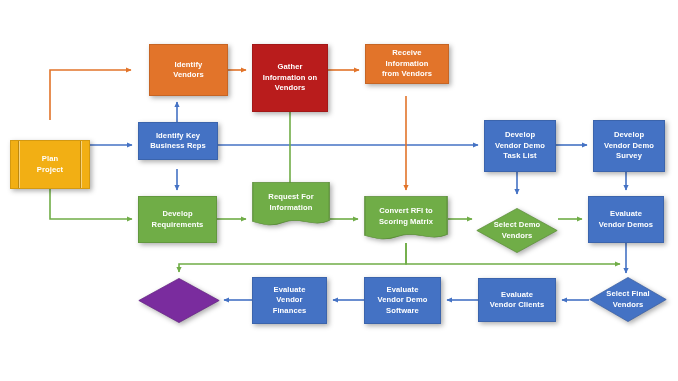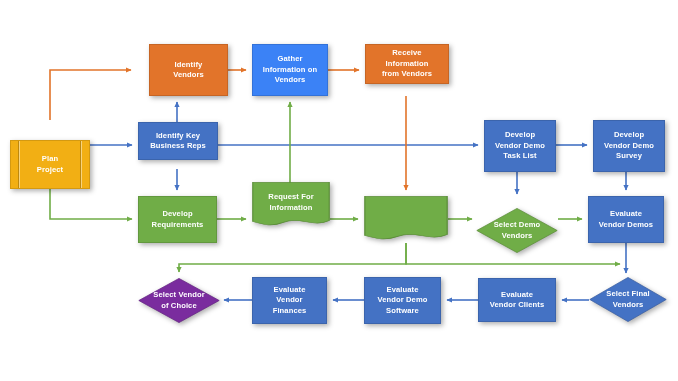--- a/index.html
+++ b/index.html
@@ -88,21 +88,21 @@
     </svg>
   <div id="nodes">
       <div class="node shape-predef" style="left: 10px; top: 120px; width: 80px; height: 49px; background: rgb(242, 175, 20);">
         <span class="lbl">Plan
 Project</span>
       </div>
       <div class="node shape-rect" style="left: 137px; top: 44px; width: 79px; height: 52px; background: rgb(226, 116, 42); margin-left: 12px;">
         <span class="lbl">Identify
 Vendors</span>
       </div>
-      <div class="node shape-rect" style="left: 252px; top: 44px; width: 76px; height: 52px; background: #3b82f6;">
+      <div class="node shape-rect" style="left: 252px; top: 44px; width: 76px; height: 68px; background: #b91c1c;">
         <span class="lbl">Gather
 Information on
 Vendors</span>
       </div>
       <div class="node shape-rect" style="left: 365px; top: 44px; width: 84px; height: 40px; background: rgb(226, 116, 42);">
         <span class="lbl">Receive
 Information
 from Vendors</span>
       </div>
       <div class="node shape-rect" style="left: 138px; top: 122px; width: 80px; height: 38px; background: rgb(68, 114, 196);">
@@ -127,20 +127,22 @@
         <svg class="docsvg" viewBox="0 0 100 100" preserveAspectRatio="none">
           <path d="M1 1 H99 V82 C78 98 62 72 40 86 C22 97 12 88 1 84 Z" fill="#70AD47" stroke="#5c8e3a" stroke-width="1.5"></path>
         </svg>
         <span class="lbl">Request For
 Information</span>
       </div>
       <div class="node shape-doc" style="left: 364px; top: 196px; width: 84px; height: 47px; padding-bottom: 8px;">
         <svg class="docsvg" viewBox="0 0 100 100" preserveAspectRatio="none">
           <path d="M1 1 H99 V82 C78 98 62 72 40 86 C22 97 12 88 1 84 Z" fill="#70AD47" stroke="#5c8e3a" stroke-width="1.5"></path>
         </svg>
+        <span class="lbl">Convert RFI to
+Scoring Matrix</span>
       </div>
       <div class="node shape-diamond" style="left: 476px; top: 208px; width: 82px; height: 45px;">
         <svg class="dsvg" viewBox="0 0 100 100" preserveAspectRatio="none">
           <path d="M50 1 L99 50 L50 99 L1 50 Z" fill="#70AD47" stroke="#5c8e3a" stroke-width="1.2"></path>
         </svg>
         <span class="lbl">Select Demo
 Vendors</span>
       </div>
       <div class="node shape-rect" style="left: 588px; top: 196px; width: 76px; height: 47px; background: rgb(68, 114, 196);">
         <span class="lbl">Evaluate
@@ -164,17 +166,15 @@
       </div>
       <div class="node shape-rect" style="left: 252px; top: 277px; width: 75px; height: 47px; background: rgb(68, 114, 196);">
         <span class="lbl">Evaluate
 Vendor
 Finances</span>
       </div>
       <div class="node shape-diamond" style="left: 138px; top: 278px; width: 82px; height: 45px;">
         <svg class="dsvg" viewBox="0 0 100 100" preserveAspectRatio="none">
           <path d="M50 1 L99 50 L50 99 L1 50 Z" fill="#7A2C9E" stroke="#642482" stroke-width="1.2"></path>
         </svg>
-        <span class="lbl">Select Vendor
-of Choice</span>
       </div>
     </div>
 </div>
 
 </body></html>

